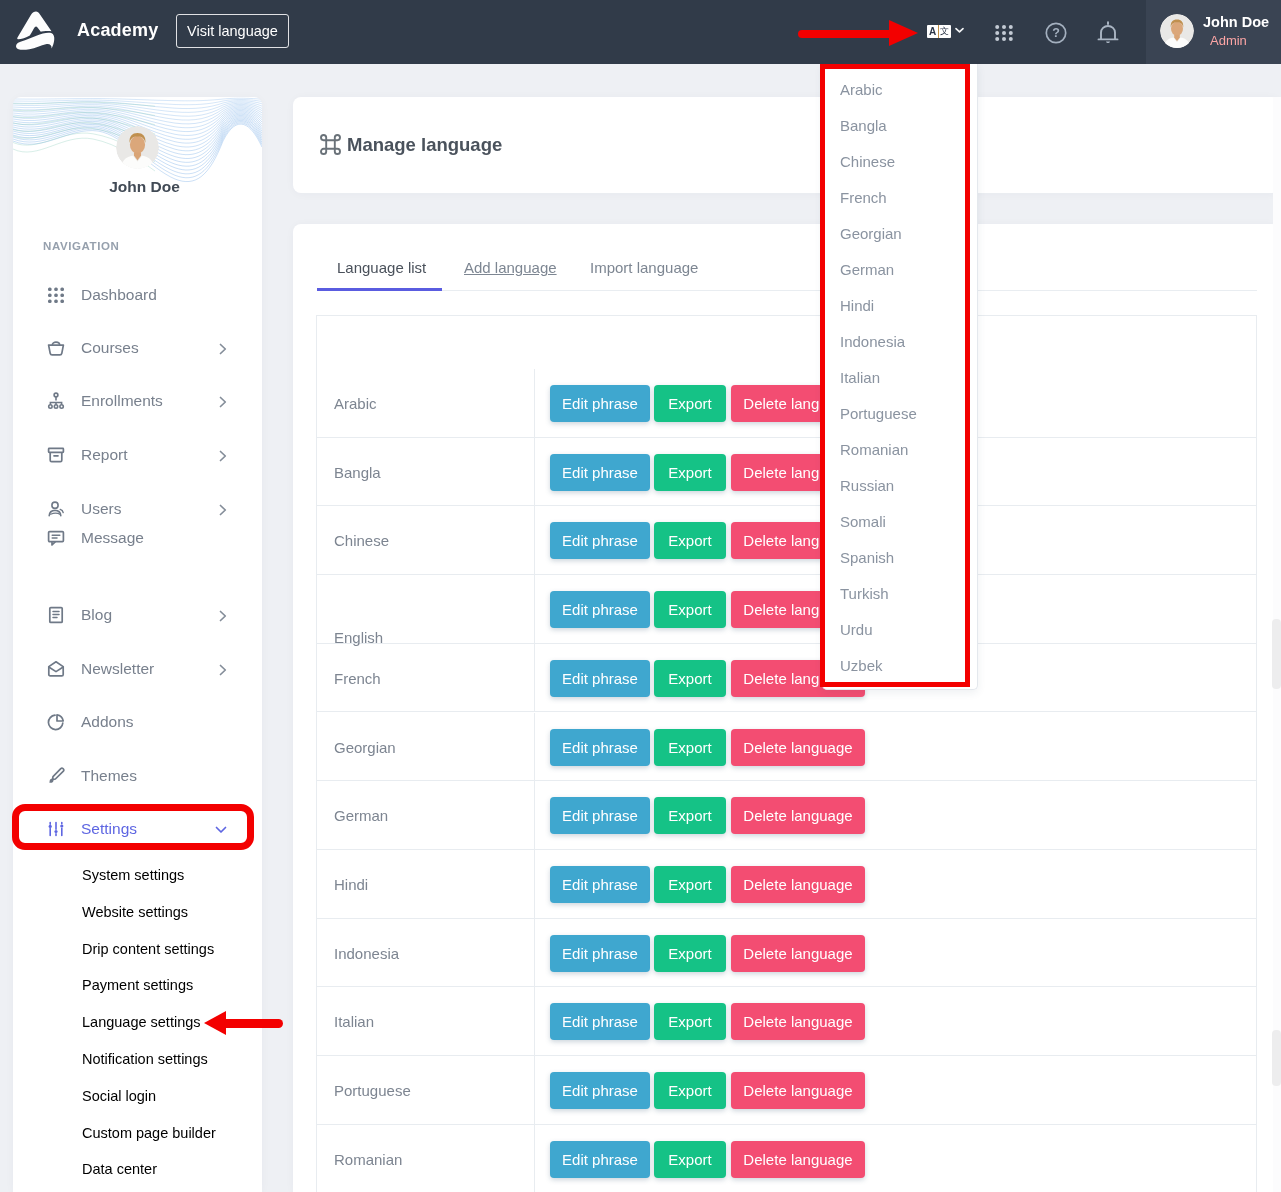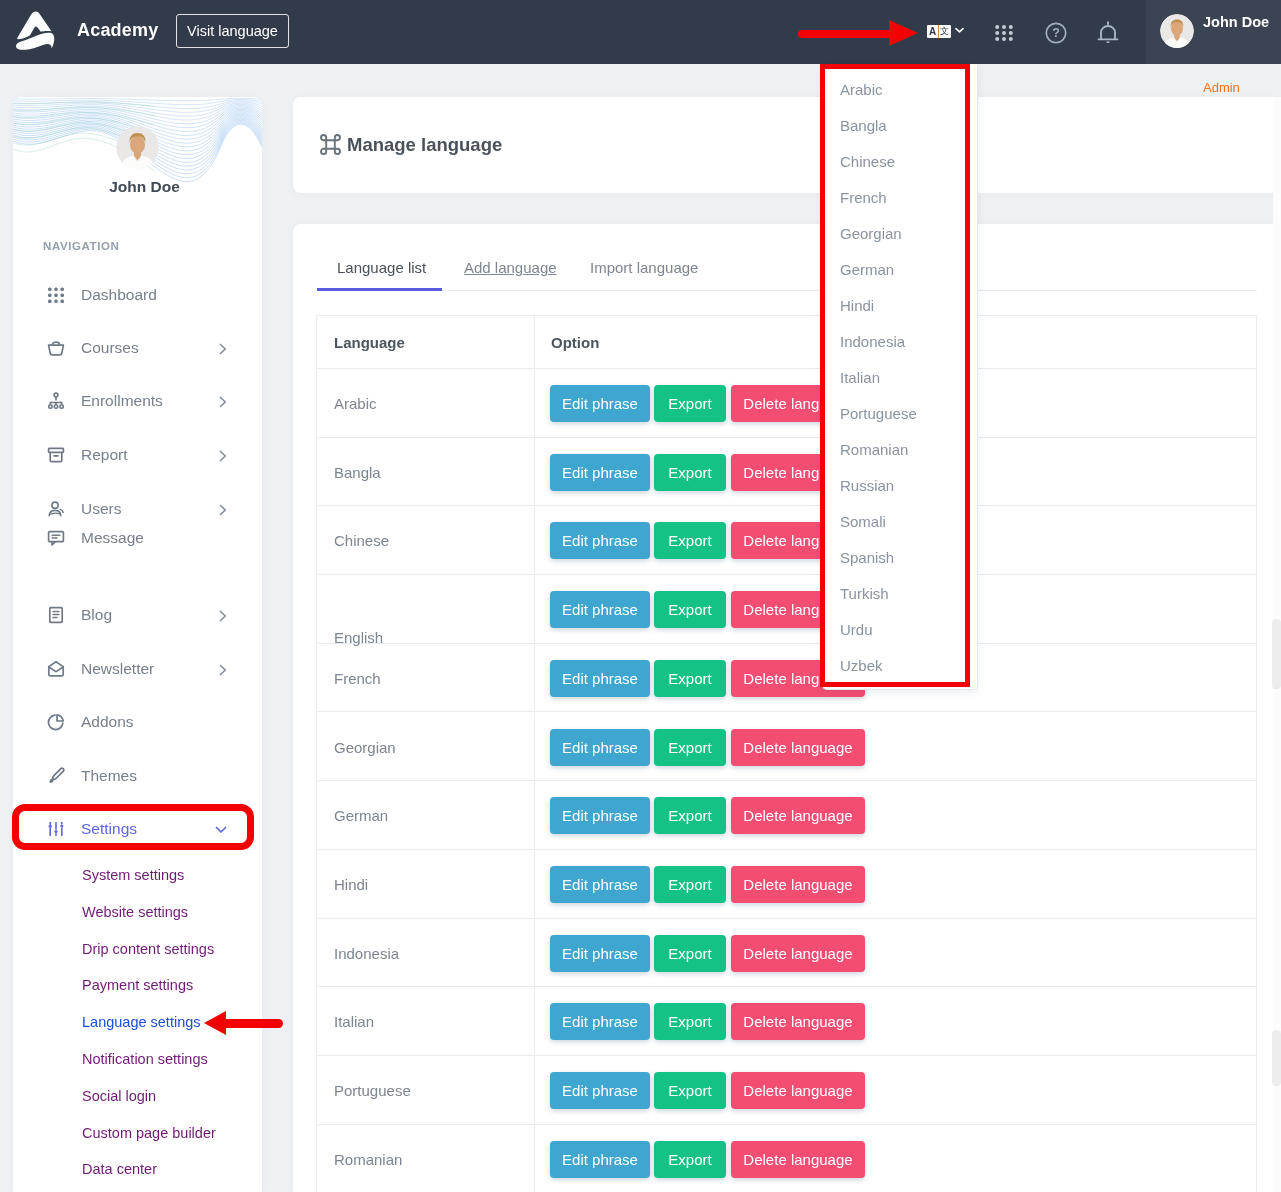--- a/index.html
+++ b/index.html
@@ -13,35 +13,35 @@
 
 #tricon { position:absolute; left:927px; top:25px; width:24px; height:13px; background:#fff; border-radius:1px; display:flex; }
 #tricon .c1 { width:12px; height:13px; border-right:1px solid #c08f44; color:#2c3648; font-size:10px; font-weight:bold; text-align:center; line-height:13px; }
 #tricon .c2 { width:11px; height:13px; color:#2c3648; font-size:9px; text-align:center; line-height:13px; }
 #caret1 { position:absolute; left:954px; top:27px; width:11px; height:7px; }
 #gridicon { position:absolute; left:995px; top:25px; }
 #helpicon { position:absolute; left:1045px; top:22px; }
 #bellicon { position:absolute; left:1095px; top:19px; }
 #userarea { position:absolute; left:1146px; top:0; width:135px; height:64px; background:#3a4453; }
 #uname { position:absolute; left:57px; top:14px; color:#fff; font-size:14.5px; font-weight:bold; }
-#urole { position:absolute; left:57px; top:33px; color:#f97316; font-size:13px;margin-top:47px; }
+#urole { position:absolute; left:64px; top:33px; color:#fca5a5; font-size:13px; }
 
 #arrow1shaft { position:absolute; left:798px; top:30px; width:95px; height:8px; background:#f30000; border-radius:4px 0 0 4px; }
 #arrow1head { position:absolute; left:889px; top:20px; width:0; height:0; border-top:13px solid transparent; border-bottom:13px solid transparent; border-left:29px solid #f30000; }
 
 #sidebar { position:absolute; left:13px; top:97px; width:249px; height:1095px; background:#fff; border-radius:8px 8px 0 0; box-shadow:0 1px 10px rgba(40,60,90,0.035); overflow:hidden; }
 #waves { position:absolute; left:0; top:0; width:249px; height:125px; }
 #savatar { position:absolute; left:103px; top:29px; width:43px; height:43px; border-radius:50%; overflow:hidden; }
 #sname { position:absolute; left:7px; top:81px; width:249px; text-align:center; color:#414a55; font-size:15.5px; font-weight:bold; }
 #navlabel { position:absolute; left:30px; top:143px; color:#96a0ad; font-size:11.5px; font-weight:bold; letter-spacing:0.6px; }
 .mitem { position:absolute; left:0; width:249px; height:24px; }
 .mitem svg.ic { position:absolute; left:33px; top:2px; }
 .mitem .mtxt { position:absolute; left:68px; top:0; font-size:15.5px; color:#78808d; line-height:24px; }
 .mitem svg.chev { position:absolute; left:206px; top:7px; }
-.sitem { position:absolute; left:69px; font-size:14.5px; color:#701a75; line-height:20px; }
+.sitem { position:absolute; left:69px; font-size:14.5px; color:#000000; line-height:20px; }
 
 #redrect1 { position:absolute; left:12px; top:804px; width:242px; height:46px; border:7px solid #f30000; border-radius:13px; }
 
 #arrow2shaft { position:absolute; left:224px; top:1019px; width:59px; height:9px; background:#f30000; border-radius:0 5px 5px 0; }
 #arrow2head { position:absolute; left:204px; top:1011px; width:0; height:0; border-top:12.5px solid transparent; border-bottom:12.5px solid transparent; border-right:22px solid #f30000; }
 
 #hcard { position:absolute; left:293px; top:97px; width:987px; height:96px; background:#fff; border-radius:8px; box-shadow:0 1px 10px rgba(40,60,90,0.035); }
 #htitle { position:absolute; left:347px; top:134px; font-size:18.5px; font-weight:bold; color:#4a525c; }
 #hicon { position:absolute; left:319px; top:133px; }
 #mcard { position:absolute; left:293px; top:224px; width:987px; height:968px; background:#fff; border-radius:8px 8px 0 0; box-shadow:0 1px 10px rgba(40,60,90,0.035); }
@@ -314,46 +314,41 @@
       </svg>
     <div class="mtxt" style="color:#5e66e2;">Settings</div>
     <svg class="chev" width="12" height="8" viewBox="0 0 12 8" style="left:202px;top:9px;">
         <path d="M1.5,1.5 L6,6 L10.5,1.5" stroke="#5e66e2" stroke-width="1.7" fill="none" stroke-linecap="round" stroke-linejoin="round"></path>
       </svg>
   </div>
   <div class="sitem" style="top:768px;">System settings</div>
   <div class="sitem" style="top:804.8px;">Website settings</div>
   <div class="sitem" style="top:841.6px;">Drip content settings</div>
   <div class="sitem" style="top:878.4px;">Payment settings</div>
-  <div class="sitem" style="top:915.2px;color:#1d4ed8;">Language settings</div>
+  <div class="sitem" style="top:915.2px;color:#000000;">Language settings</div>
   <div class="sitem" style="top:952px;">Notification settings</div>
   <div class="sitem" style="top:988.8px;">Social login</div>
   <div class="sitem" style="top:1025.6px;">Custom page builder</div>
   <div class="sitem" style="top:1062.4px;">Data center</div>
 </div>
 <div id="redrect1"></div>
 <div id="arrow2shaft"></div>
 <div id="arrow2head"></div>
 <div id="hcard"></div>
 <svg id="hicon" width="23" height="23" viewBox="0 0 23 23">
     <path d="M7.2,15.8 L7.2,7.2 L15.8,7.2 L15.8,15.8 Z M7.2,7.2 H4.6 A2.6,2.6 0 1 1 7.2,4.6 Z M15.8,7.2 V4.6 A2.6,2.6 0 1 1 18.4,7.2 Z M15.8,15.8 H18.4 A2.6,2.6 0 1 1 15.8,18.4 Z M7.2,15.8 V18.4 A2.6,2.6 0 1 1 4.6,15.8 Z" fill="none" stroke="#6a7279" stroke-width="1.9"></path>
   </svg>
 <div id="htitle">Manage language</div>
 <div id="mcard"></div>
 <div class="tab" style="left:337px;color:#4a515b;">Language list</div>
 <div class="tab" style="left:464px;text-decoration:underline;">Add language</div>
 <div class="tab" style="left:590px;">Import language</div>
 <div id="tabline"></div>
 <div id="tabul"></div>
 <div id="tbl">
-  <div class="trow" style="top:0;height:53px;">
-    <div class="cdiv"></div>
-    <div class="hname" style="left:17px;top:18px;">Language</div>
-    <div class="hname" style="left:234px;top:18px;">Option</div>
-  </div>
   <div class="trow" style="top:53.0px;height:68.7px;">
     <div class="cdiv"></div>
     <div class="lname" style="top:26px;">Arabic</div>
     <div class="btn b1" style="top:16px;line-height:37px;">Edit phrase</div>
     <div class="btn b2" style="top:16px;line-height:37px;">Export</div>
     <div class="btn b3" style="top:16px;line-height:37px;">Delete language</div>
   </div>
   <div class="trow" style="top:121.7px;height:68.7px;">
     <div class="cdiv"></div>
     <div class="lname" style="top:26px;">Bangla</div>

